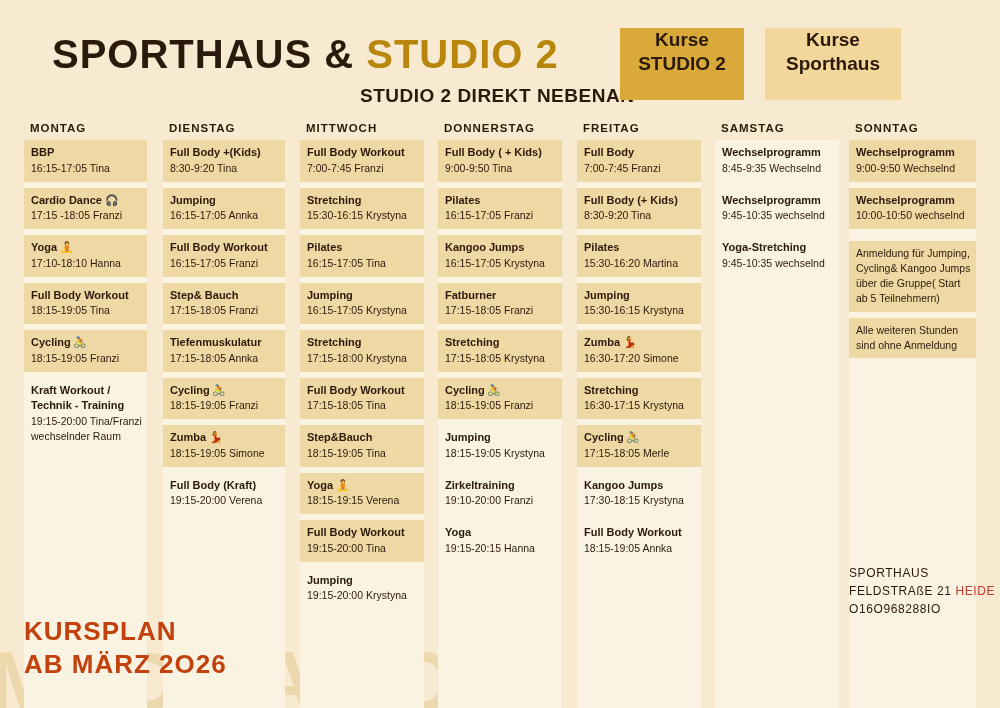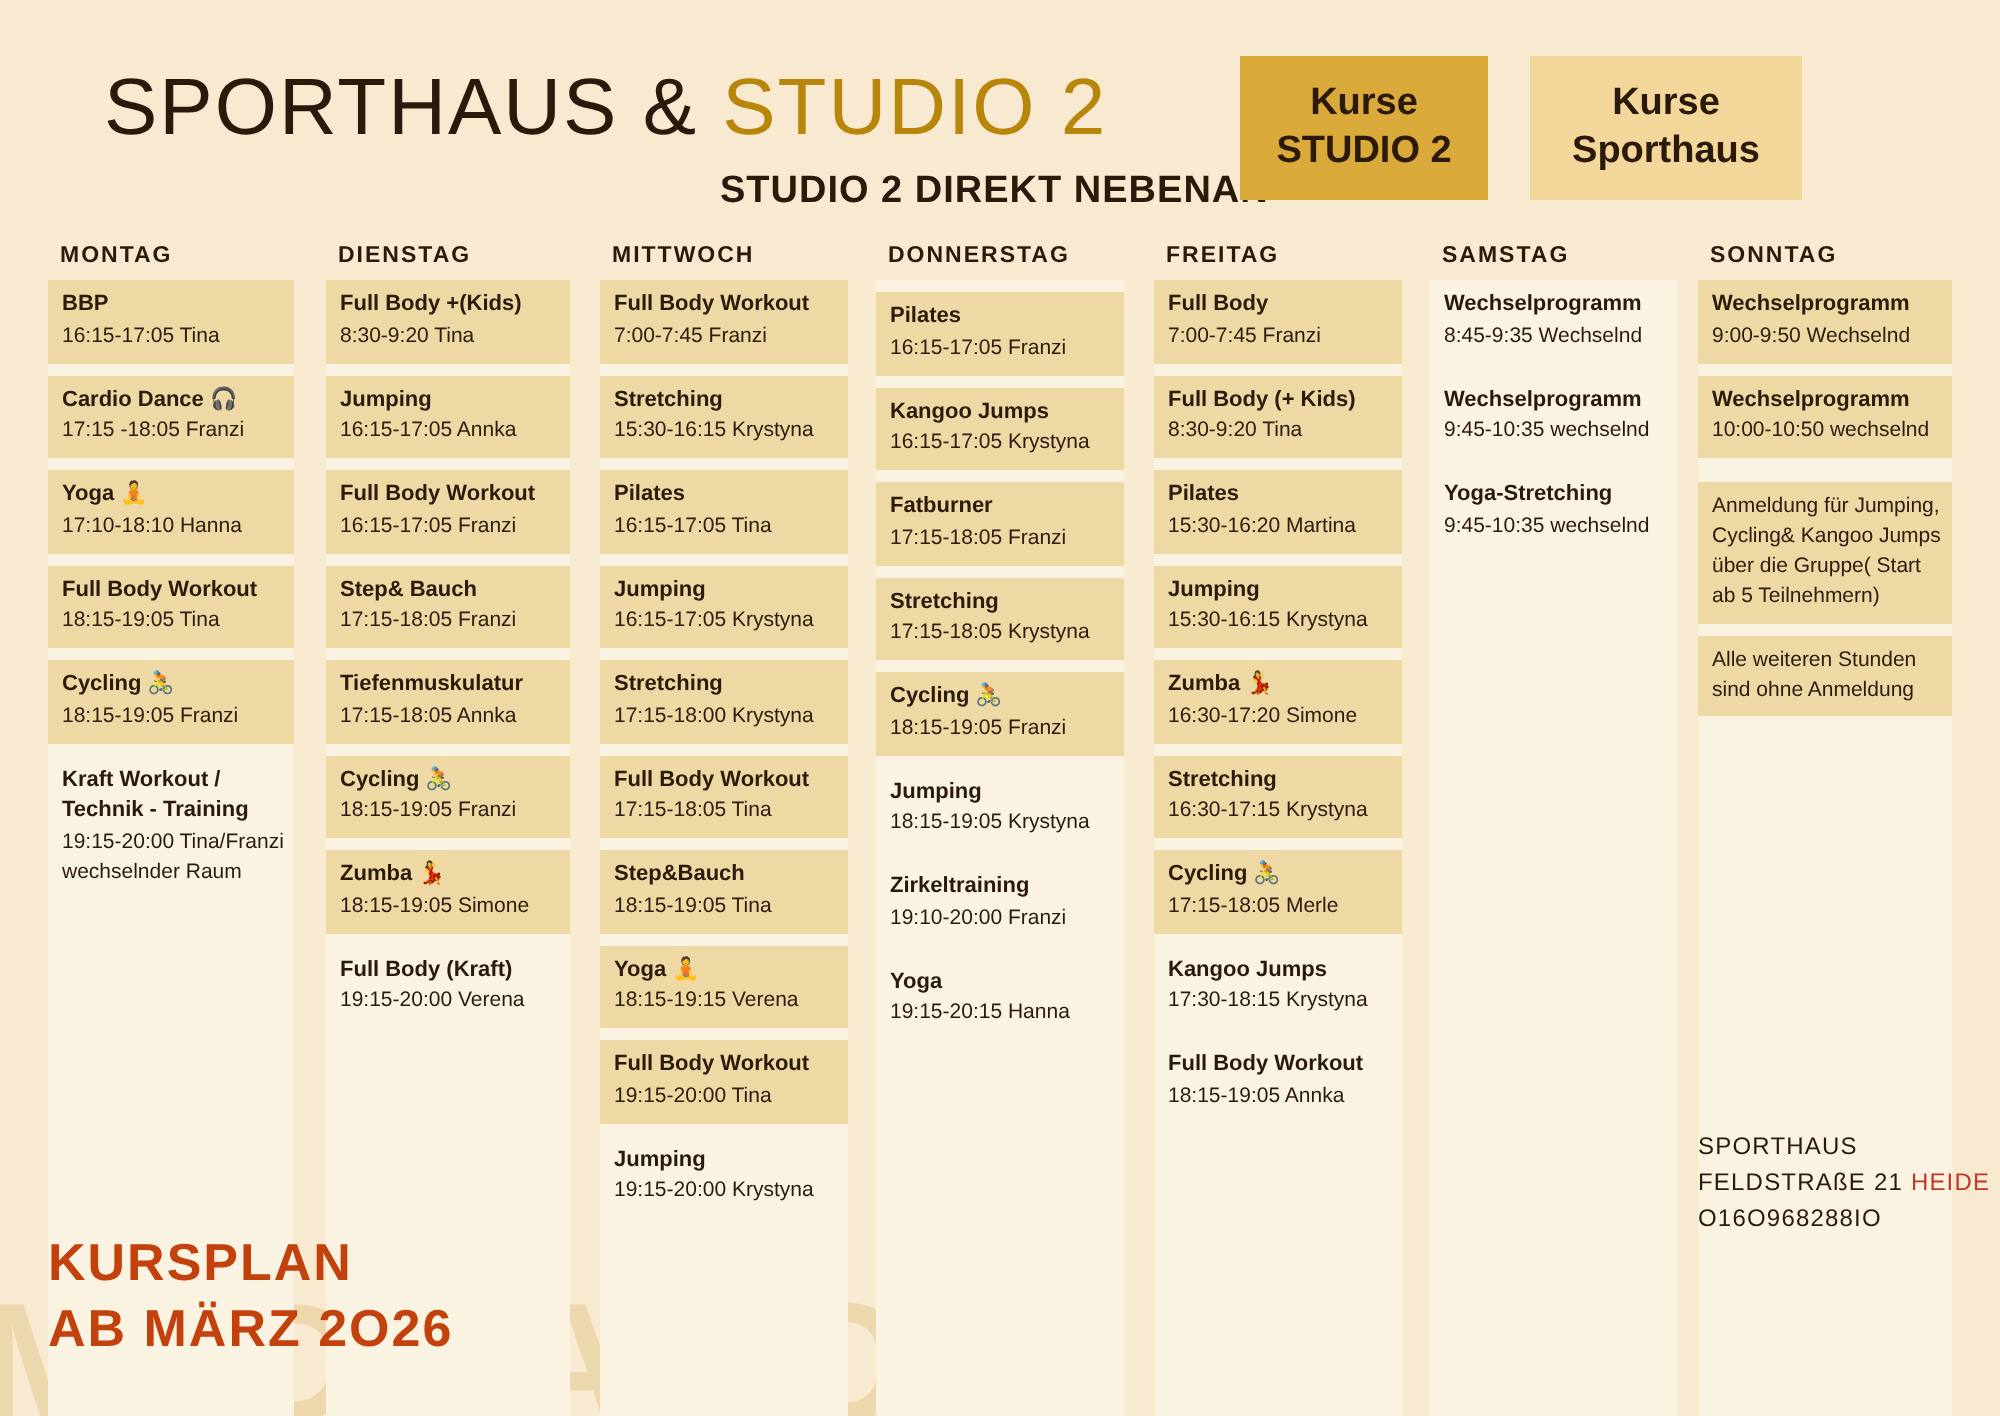--- a/index.html
+++ b/index.html
@@ -20,32 +20,32 @@
     color:#e6c98f;
     opacity:.55;
     white-space:nowrap;
     pointer-events:none;
   }
   .header{
     position:absolute; left:0; top:0; width:1000px; height:118px;
   }
   .title{
     position:absolute; left:52px; top:32px;
-    font-size:40px; font-weight:400; letter-spacing:1px;
+    font-size:40px; font-weight:700; letter-spacing:1px;
     color:#2b1a0b;
   }
   .title .gold{color:#b8860b;}
   .subtitle{
     position:absolute; left:360px; top:85px;
     font-size:19px; font-weight:600; letter-spacing:.5px;
     color:#2b1a0b;
   }
   .badge{
     position:absolute;
-    display:flex; flex-direction:column; justify-content:center; align-items:center;
+    display:flex; flex-direction:column; align-items:center;
     font-weight:700; line-height:1.25;
   }
   .badge-dark{
     left:620px; top:28px; width:124px; height:72px;
     background:#d9a93a; color:#2b1a0b; font-size:19px;
   }
   .badge-light{
     left:765px; top:28px; width:136px; height:72px;
     background:#f3d79a; color:#2b1a0b; font-size:19px;
   }
@@ -239,20 +239,24 @@
         <div class="cell plain">
           <span class="n">Jumping</span>
           <span class="t">19:15-20:00 Krystyna</span>
         </div>
         <div class="gap"></div>
       </div>
     </div>
     <div class="col" style="left: 438px; width: 124px;">
       <div class="col-head">DONNERSTAG</div>
       <div class="col-body">
+        <div class="cell shade">
+          <span class="n">Full Body ( + Kids)</span>
+          <span class="t">9:00-9:50   Tina</span>
+        </div>
         <div class="gap"></div>
         <div class="cell shade">
           <span class="n">Pilates</span>
           <span class="t">16:15-17:05   Franzi</span>
         </div>
         <div class="gap"></div>
         <div class="cell shade">
           <span class="n">Kangoo Jumps</span>
           <span class="t">16:15-17:05 Krystyna</span>
         </div>

